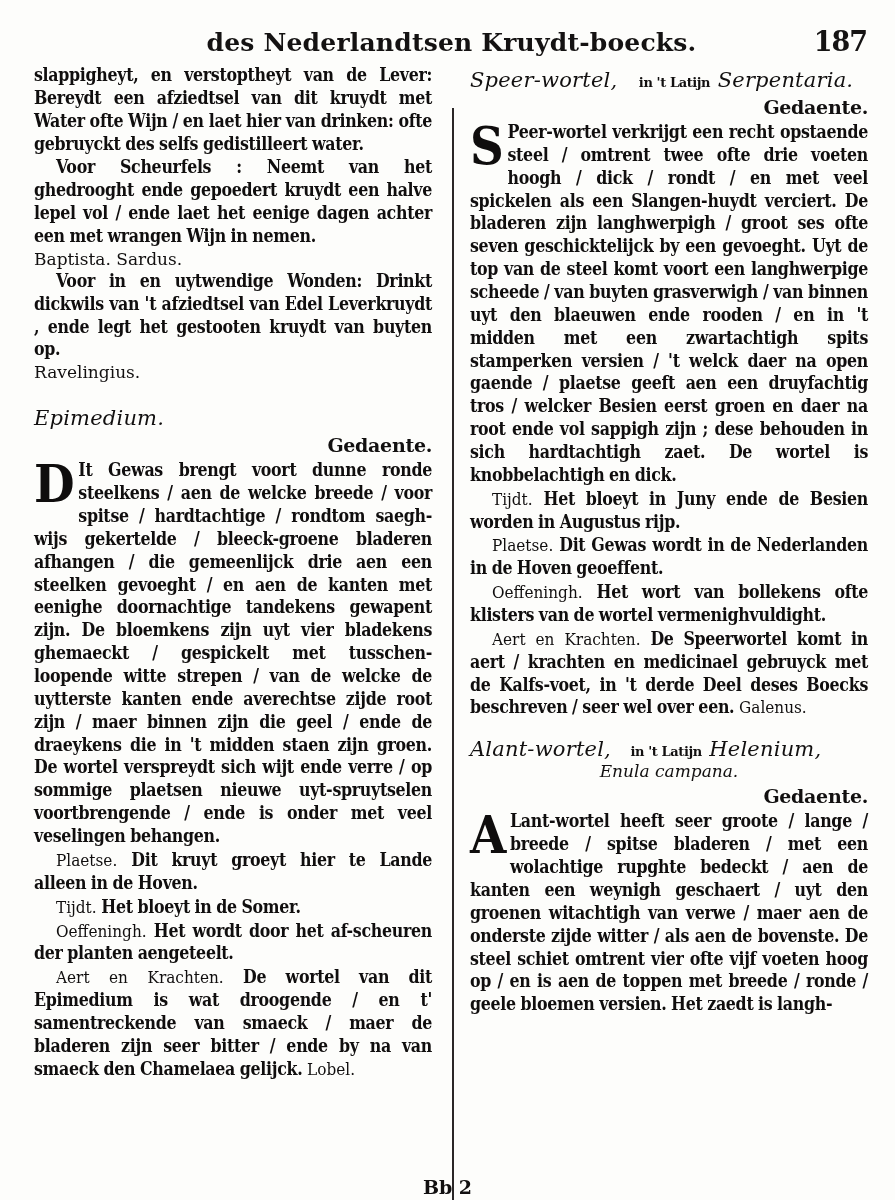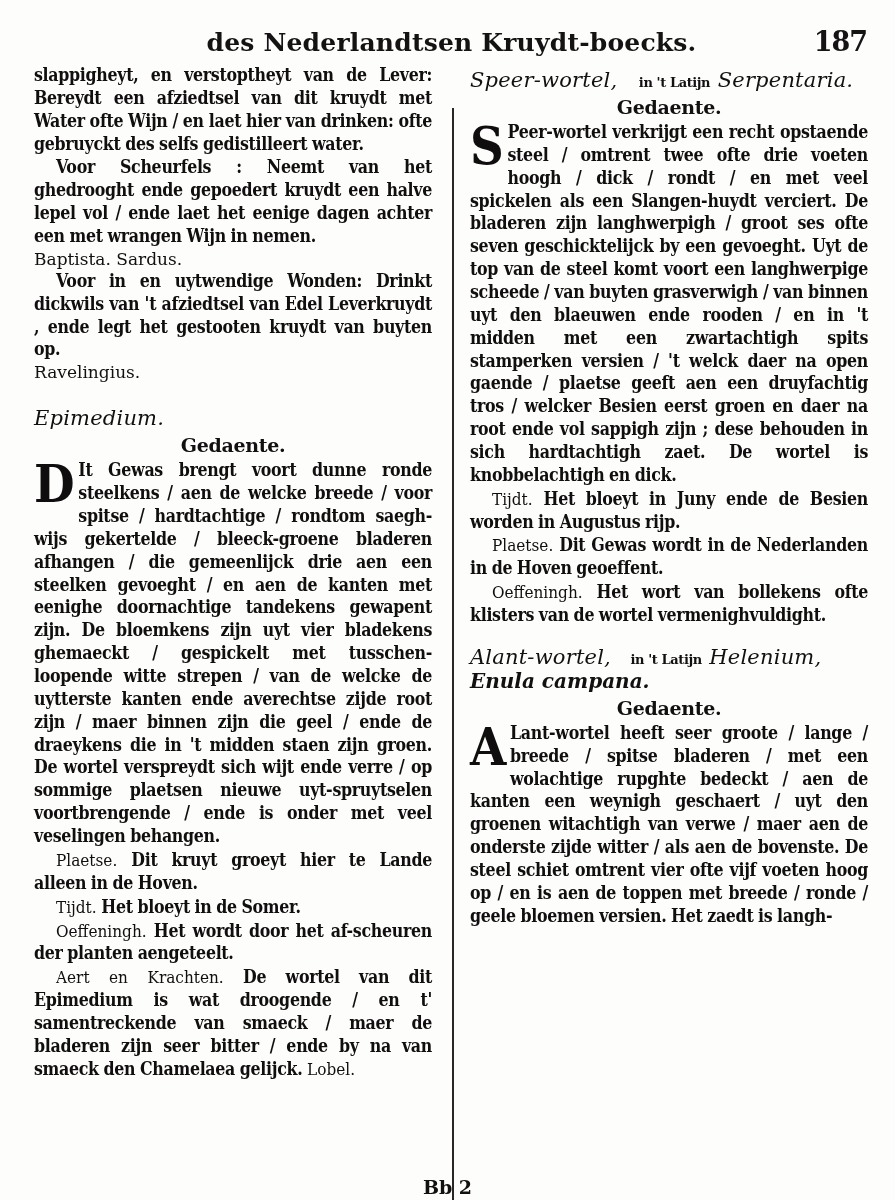--- a/index.html
+++ b/index.html
@@ -112,28 +112,27 @@
     font-weight: bold;
     font-size: 13px;
     letter-spacing: -0.4px;
   }
   .herb-head .latin-name {
     font-style: italic;
     font-weight: normal;
     font-size: 21px;
   }
   .herb-sub {
-    text-align: left;
+    text-align: center;
     font-style: italic;
-    font-size: 20px;
+    font-size: 17px;
     margin: -2px 0 2px 0;
-    font-weight: bold;
   }
   .section-head {
-    text-align: center;
+    text-align: right;
     font-family: "DejaVu Serif", serif;
     font-weight: bold;
     font-size: 19px;
     letter-spacing: -0.3px;
     margin: 4px 0 3px 0;
   }
 
   
   .dropcap-par {
     position: relative;
@@ -240,20 +239,25 @@
       <p class="gothic p indent">
         <span class="roman">Plaetse.</span>
         <span>Dit Gewas wordt in de Nederlanden in de Hoven geoeffent.</span>
       </p>
 
       <p class="gothic p indent">
         <span class="roman">Oeffeningh.</span>
         <span>Het wort van bollekens ofte klisters van de wortel vermenighvuldight.</span>
       </p>
 
+      <p class="gothic p indent">
+        <span class="roman">Aert en Krachten.</span>
+        <span>De Speerwortel komt in aert / krachten en medicinael gebruyck met de Kalfs-voet, in 't derde Deel deses Boecks beschreven / seer wel over een.</span>
+        <span class="roman">Galenus.</span>
+      </p>
 
       <div class="herb-head" style="text-align:left;">
         <span class="latin-name">Alant-wortel,</span>
         <span class="latin-lead" style="padding-left:12px;">in 't Latijn</span>
         <span class="latin-name">Helenium,</span>
       </div>
       <div class="herb-sub">Enula campana.</div>
 
       <div class="section-head">Gedaente.</div>
 

